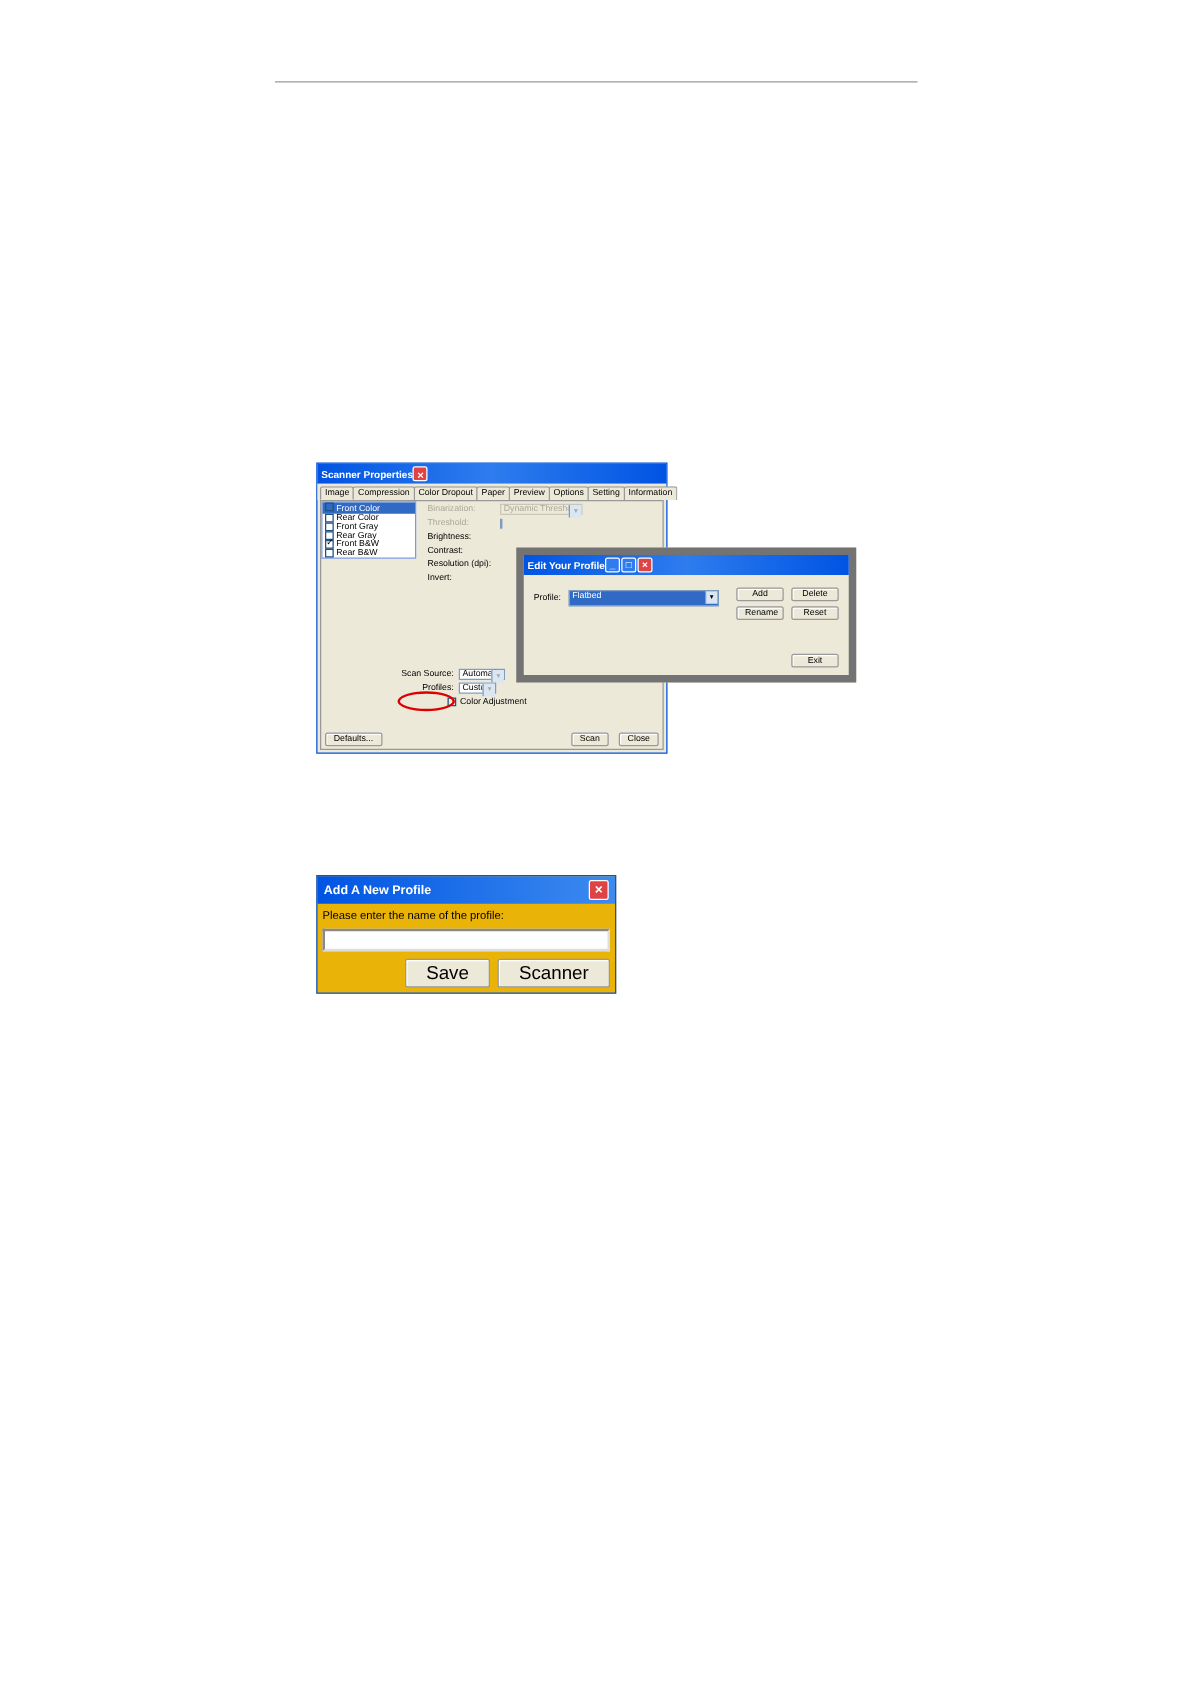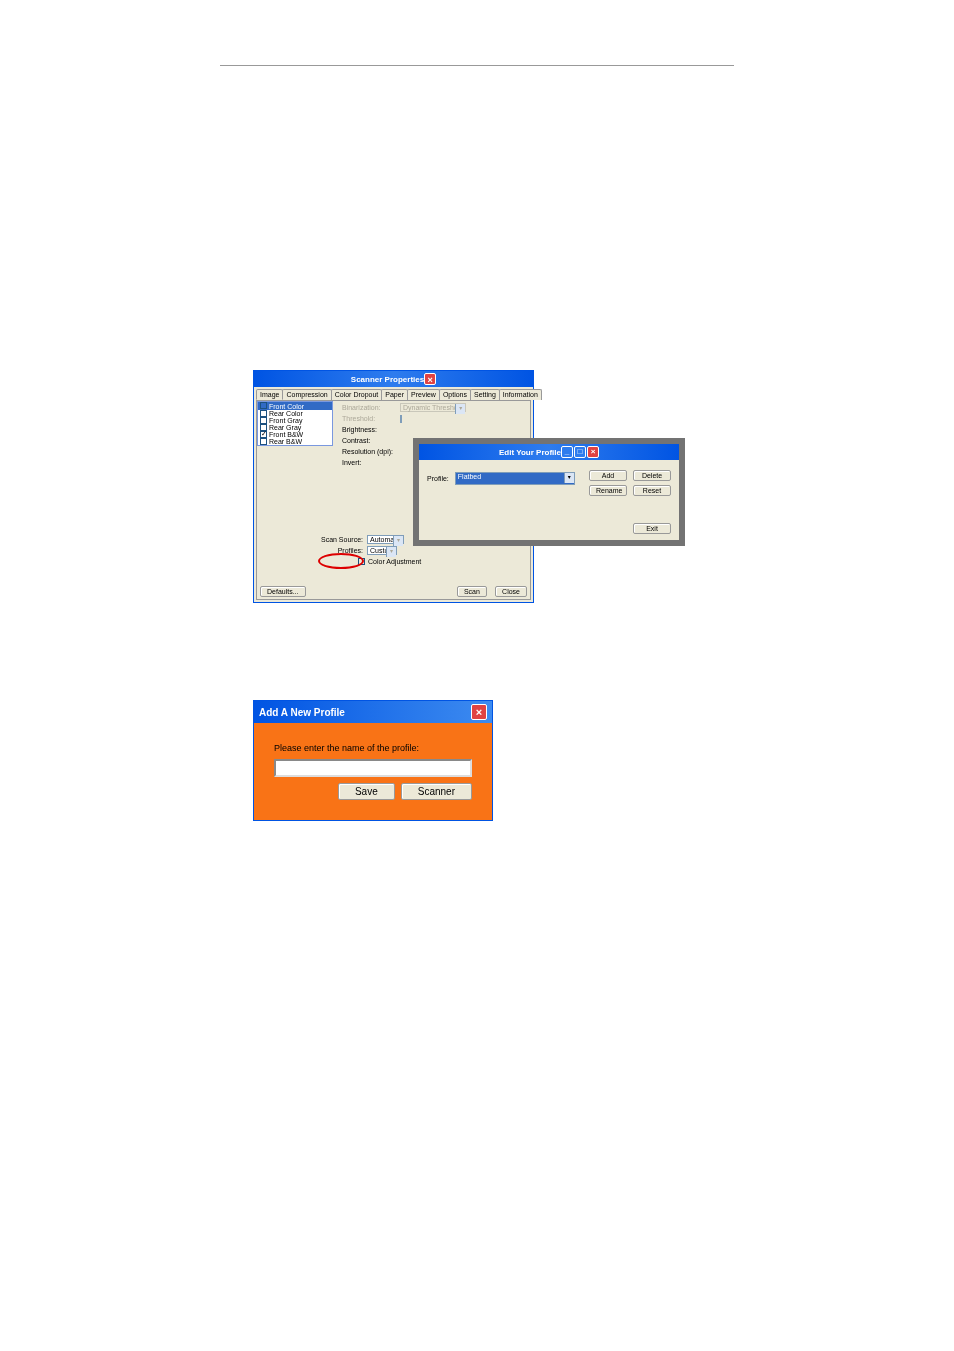--- a/index.html
+++ b/index.html
@@ -1,21 +1,21 @@
 <!DOCTYPE html>
 <html><head>
   <meta charset="utf-8">
   <style>
     * { box-sizing: border-box; margin: 0; padding: 0; }
     body { font-family: Tahoma, sans-serif; font-size: 8px; background: #fff; width: 954px; height: 1351px; position: relative; }
     .page-header { position: absolute; top: 46px; left: 220px; right: 220px; border-bottom: 1px solid #999; height: 20px; }
     
     
     .scanner-window { position: absolute; top: 370px; left: 253px; width: 281px; background: #ece9d8; border: 1px solid #0054e3; }
-    .titlebar { background: linear-gradient(to right, #0054e3, #2e7cee, #0054e3); color: #fff; padding: 2px 3px; font-weight: bold; font-size: 8px; display: flex; justify-content: center; align-items: center; }
+    .titlebar { background: linear-gradient(to right, #0054e3, #2e7cee, #0054e3); color: #fff; padding: 2px 3px; font-weight: bold; font-size: 8px; display: flex; justify-content: flex-start; align-items: center; }
     .close-btn { background: #e04343; color: #fff; width: 12px; height: 12px; font-size: 9px; line-height: 12px; text-align: center; border: 1px solid #fff; border-radius: 2px; font-weight: bold; }
     
     .tab-bar { display: flex; background: #ece9d8; padding: 2px 2px 0 2px; font-size: 7px; }
     .tab { padding: 1px 3px; border: 1px solid #999; border-bottom: none; background: #ece9d8; margin-right: -1px; border-radius: 2px 2px 0 0; white-space: nowrap; }
     .tab.active { background: #ece9d8; border-bottom: 1px solid #ece9d8; z-index: 1; }
     .tab-panel { border: 1px solid #999; margin: 0 2px 2px 2px; background: #ece9d8; padding: 3px; min-height: 200px; position: relative; }
     
     .image-sel { position: absolute; top: 0; left: 0; width: 76px; border: 1px solid #7a98df; background: #fff; font-size: 7px; }
     .sel-header { background: #316ac5; color: #fff; padding: 0 2px; }
     .sel-item { padding: 0 2px; color: #000; display: flex; align-items: center; gap: 2px; }
@@ -48,27 +48,27 @@
     .winbtn.close { background: #e04343; }
     .edit-body { padding: 8px; font-size: 7px; min-height: 80px; position: relative; }
     .profile-row { display: flex; align-items: center; gap: 6px; margin-top: 4px; }
     .profile-combo { background: #316ac5; color: #fff; border: 1px solid #7f9db9; height: 13px; width: 120px; font-size: 7px; padding: 0 2px; position: relative; }
     .profile-combo .combo-arrow { background: #dbe6f5; color: #000; }
     .btn-col { display: flex; flex-direction: column; gap: 4px; position: absolute; right: 8px; top: 10px; }
     .btn-col2 { right: 52px; }
     .exit-btn { position: absolute; right: 8px; bottom: 6px; }
     
     
-    .add-dialog { position: absolute; top: 700px; left: 253px; width: 240px; background: #f97316; border: 1px solid #0054e3; }
+    .add-dialog { position: absolute; top: 700px; left: 253px; width: 240px; background: #eab308; border: 1px solid #0054e3; }
     .add-title { background: linear-gradient(to right, #0054e3, #3d8bf0); color: #fff; padding: 3px 5px; font-weight: bold; font-size: 10px; display: flex; justify-content: space-between; align-items: center; }
     .add-close { background: #e04343; color: #fff; width: 16px; height: 16px; border: 1px solid #fff; border-radius: 2px; font-size: 11px; text-align: center; line-height: 14px; font-weight: bold; }
-    .add-body { padding: 20px; font-size: 9px; }
+    .add-body { padding: 4px; font-size: 9px; }
     .add-input { width: 100%; height: 18px; border: 2px inset #ddd; background: #fff; margin-top: 6px; margin-bottom: 6px; }
     .add-btns { display: flex; justify-content: flex-end; gap: 6px; }
-    .add-btn { padding: 2px 16px; font-size: 10px; border: 1px solid #999; background: #ece9d8; border-radius: 2px; box-shadow: 1px 1px 0 #fff inset; }
+    .add-btn { padding: 2px 16px; font-size: 15px; border: 1px solid #999; background: #ece9d8; border-radius: 2px; box-shadow: 1px 1px 0 #fff inset; }
   </style>
 </head>
 <body>
 
 <div class="page-header"></div>
 
 <div class="scanner-window">
   <div class="titlebar">
     <span>Scanner Properties</span>
     <span class="close-btn">×</span>

